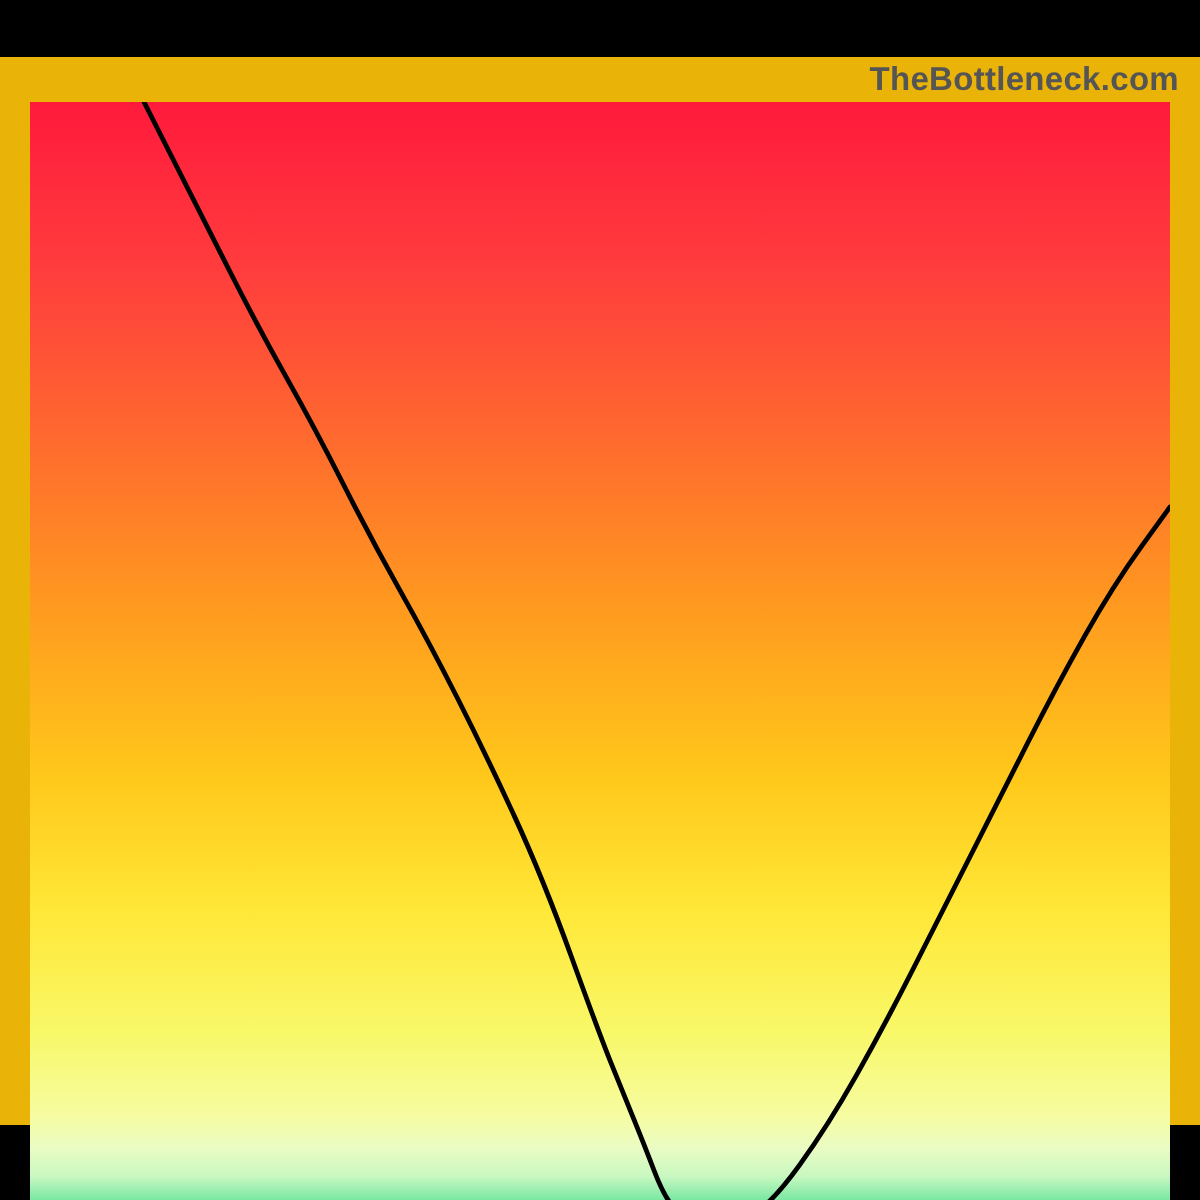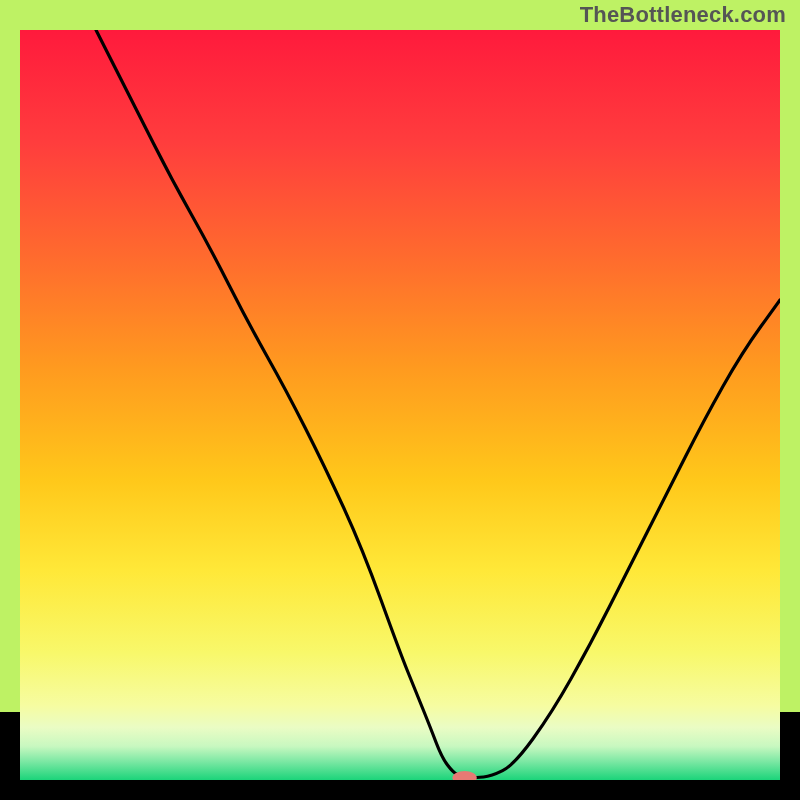--- a/index.html
+++ b/index.html
@@ -8,21 +8,22 @@
     width: 800px;
     height: 800px;
     background: #000;
     overflow: hidden;
     font-family: Arial, Helvetica, sans-serif;
   }
   .frame {
     position: relative;
     width: 800px;
     height: 712px;
-    background: #bef264;
+    background: #eab308;
+    margin-top: 38px;
   }
   .watermark {
     position: absolute;
     top: 2px;
     right: 14px;
     color: #555;
     font-size: 22px;
     font-weight: 600;
     letter-spacing: 0.2px;
     z-index: 3;

